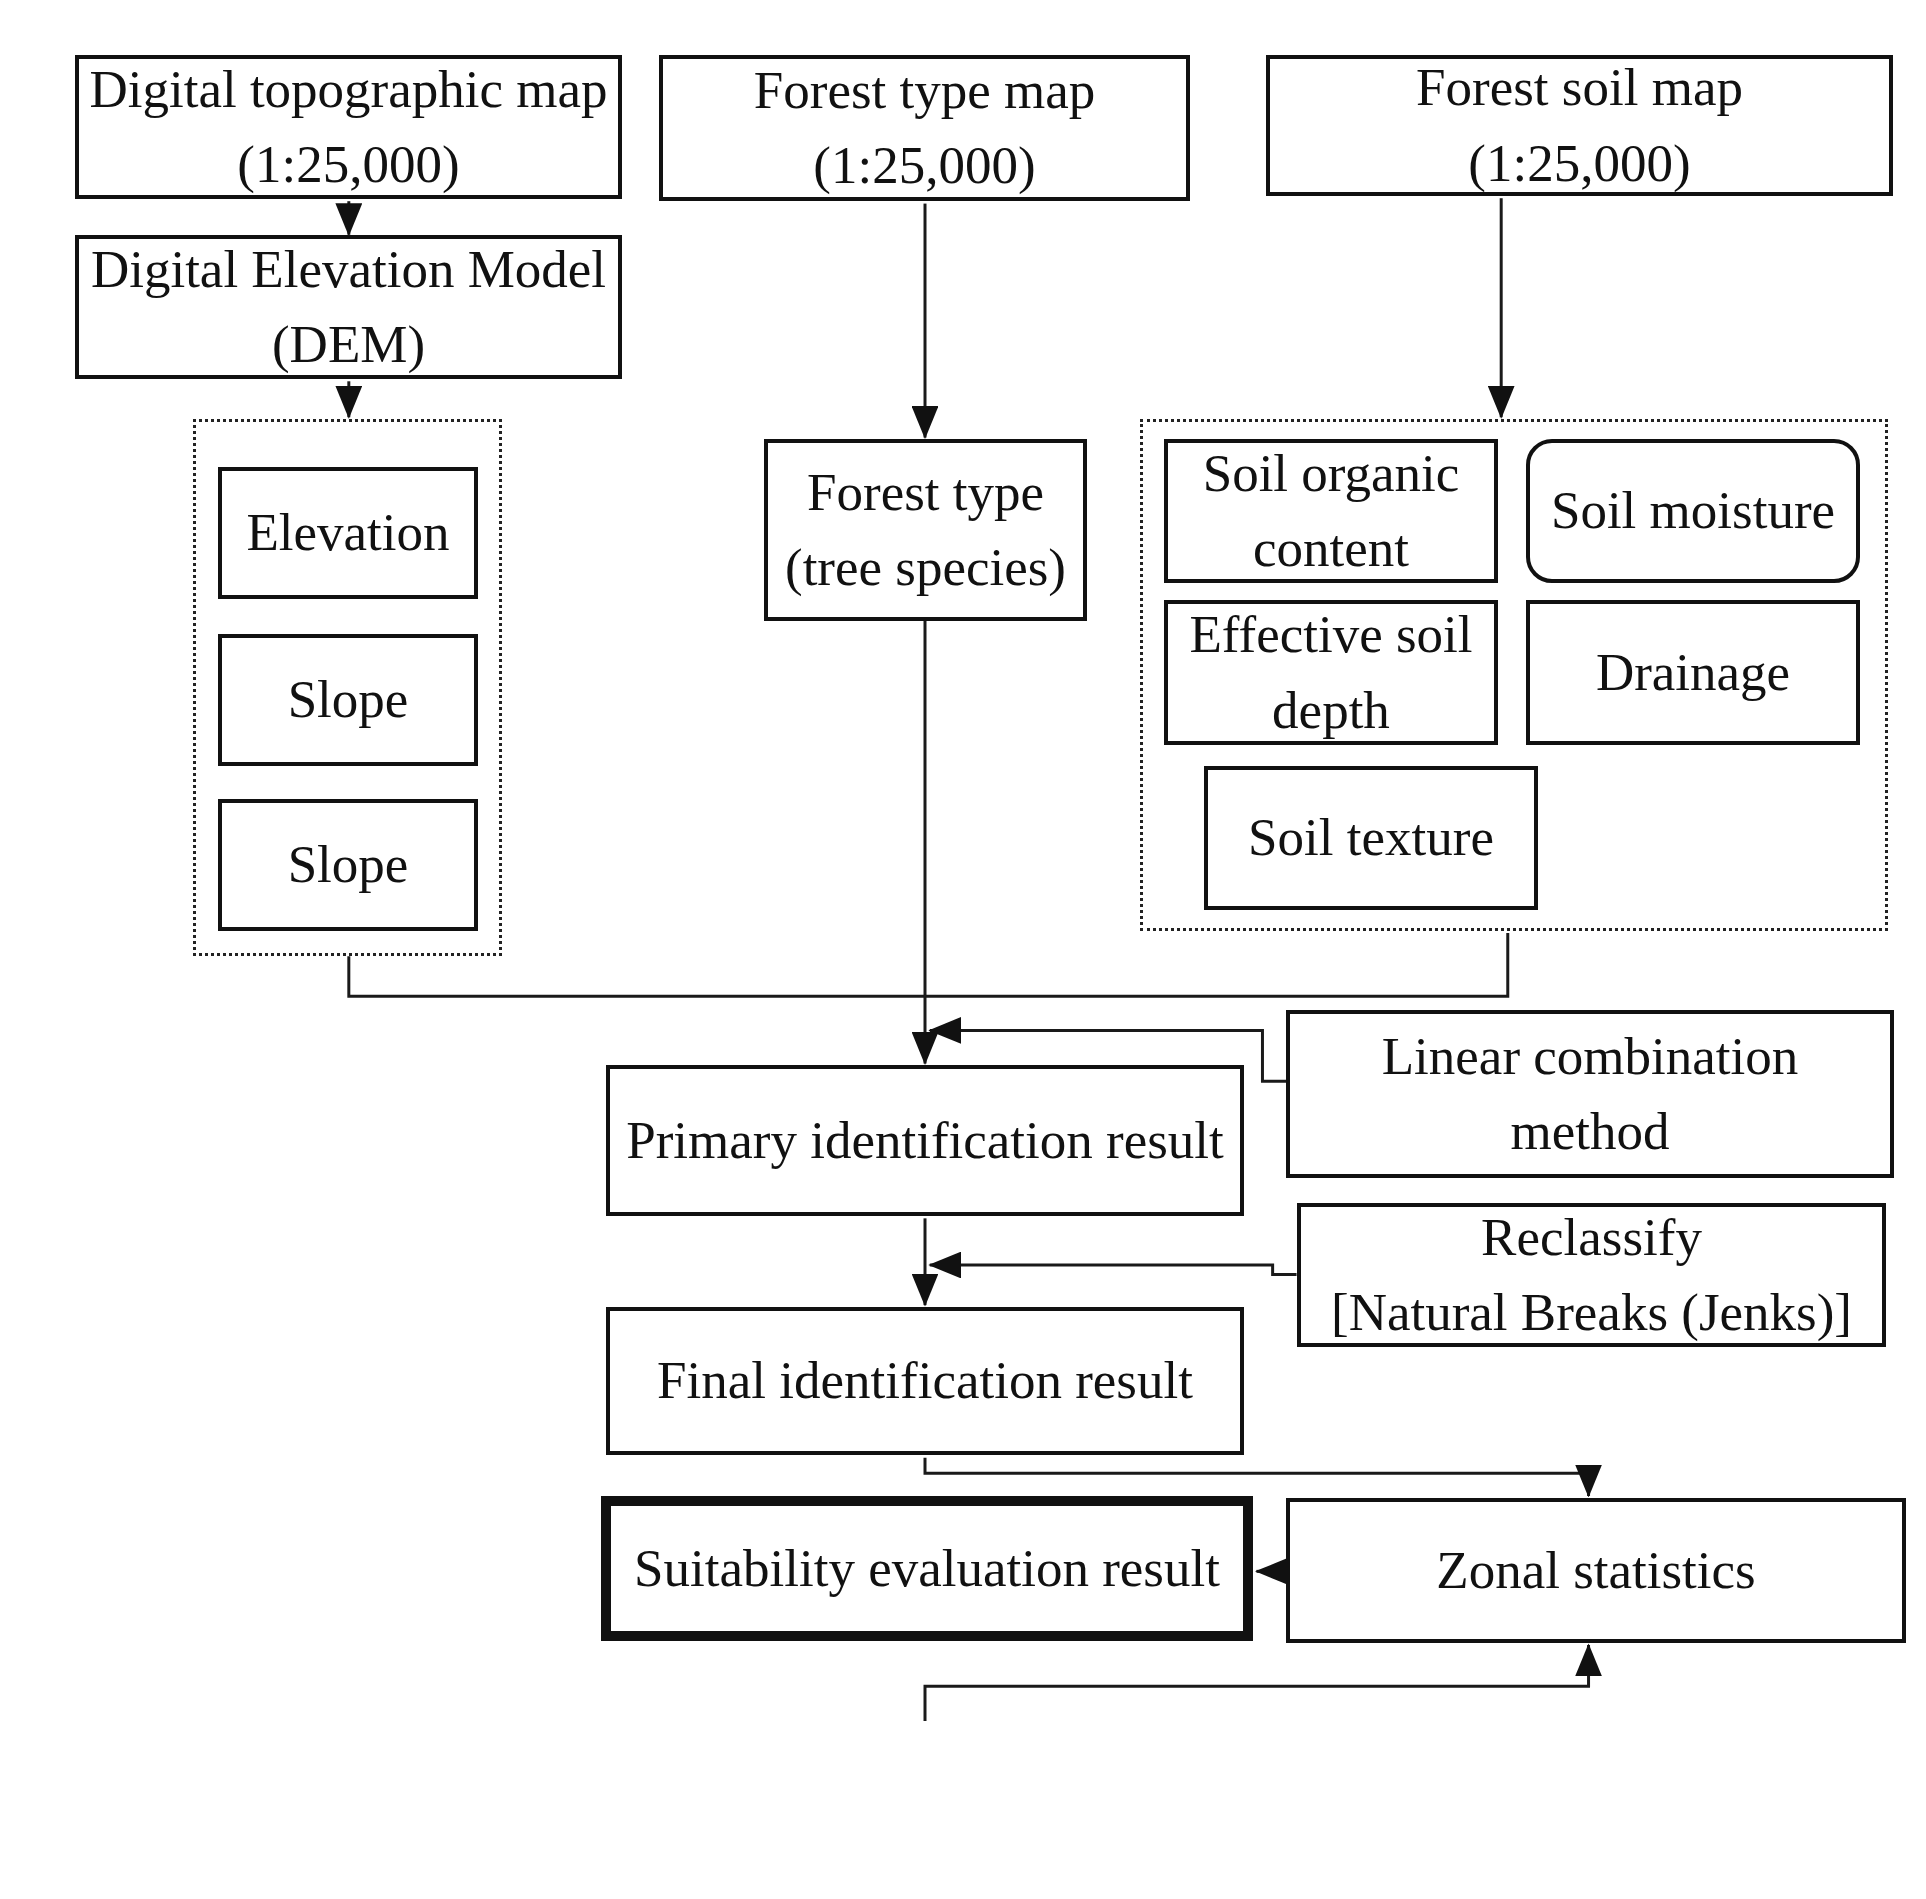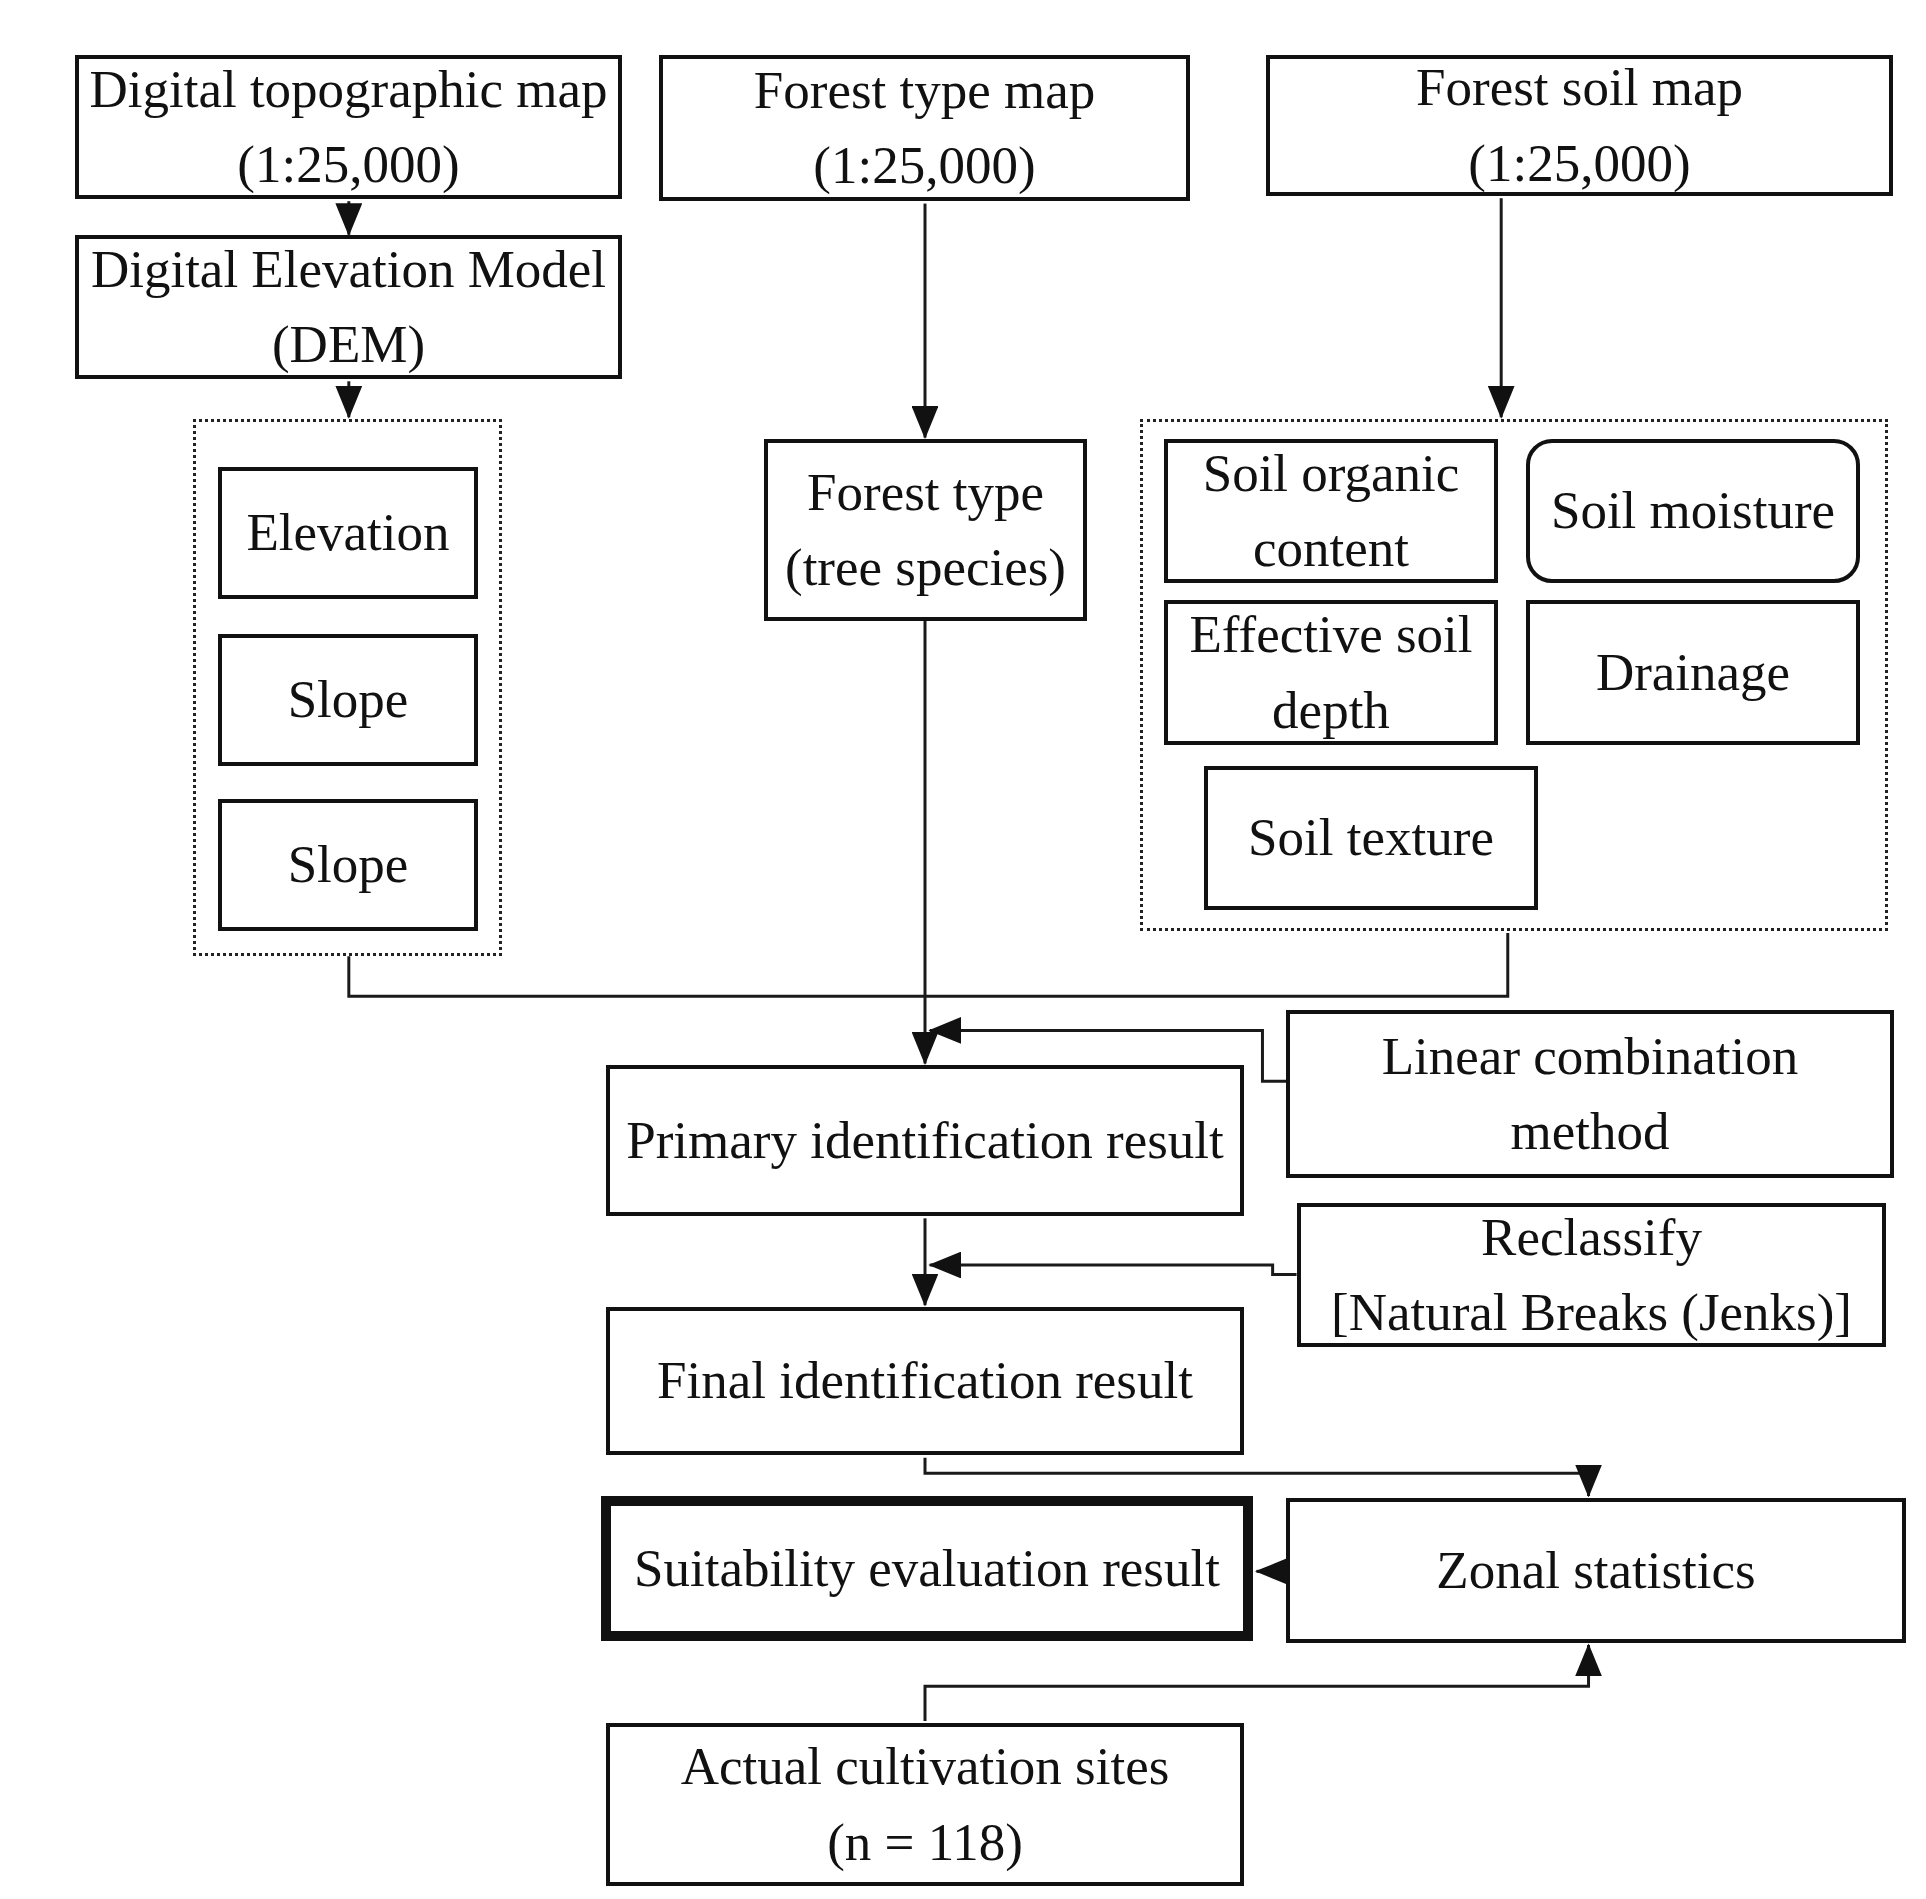--- a/index.html
+++ b/index.html
@@ -129,19 +129,15 @@
   </div>
   <div class="node" id="n-final">
     <span class="lbl">Final identification result</span>
   </div>
   <div class="node thick" id="n-suit">
     <span class="lbl">Suitability evaluation result</span>
   </div>
   <div class="node" id="n-zonal">
     <span class="lbl">Zonal statistics</span>
   </div>
-  <div class="node" id="n-actual">
-    <span class="lbl">Actual cultivation sites
-(n = 118)</span>
-  </div>
 
 </div>
 
 
 </body></html>

